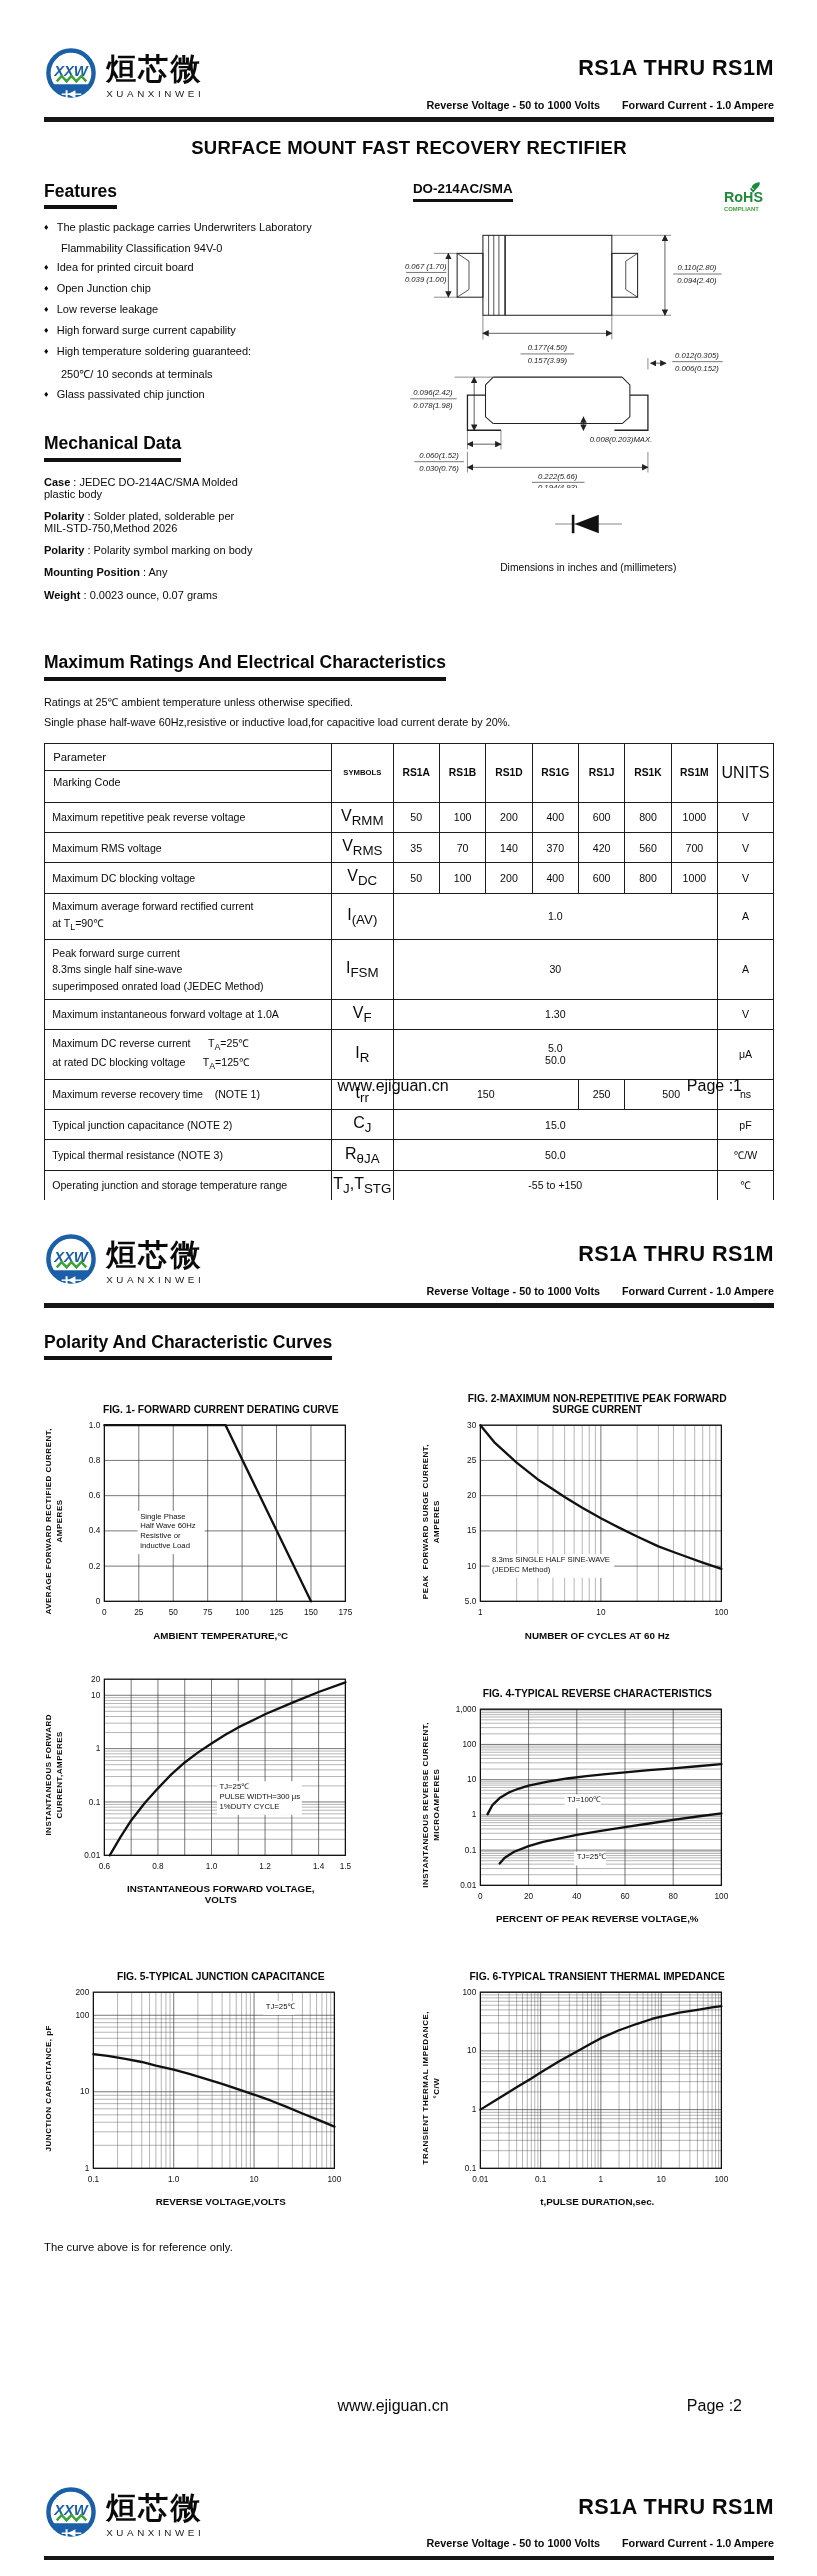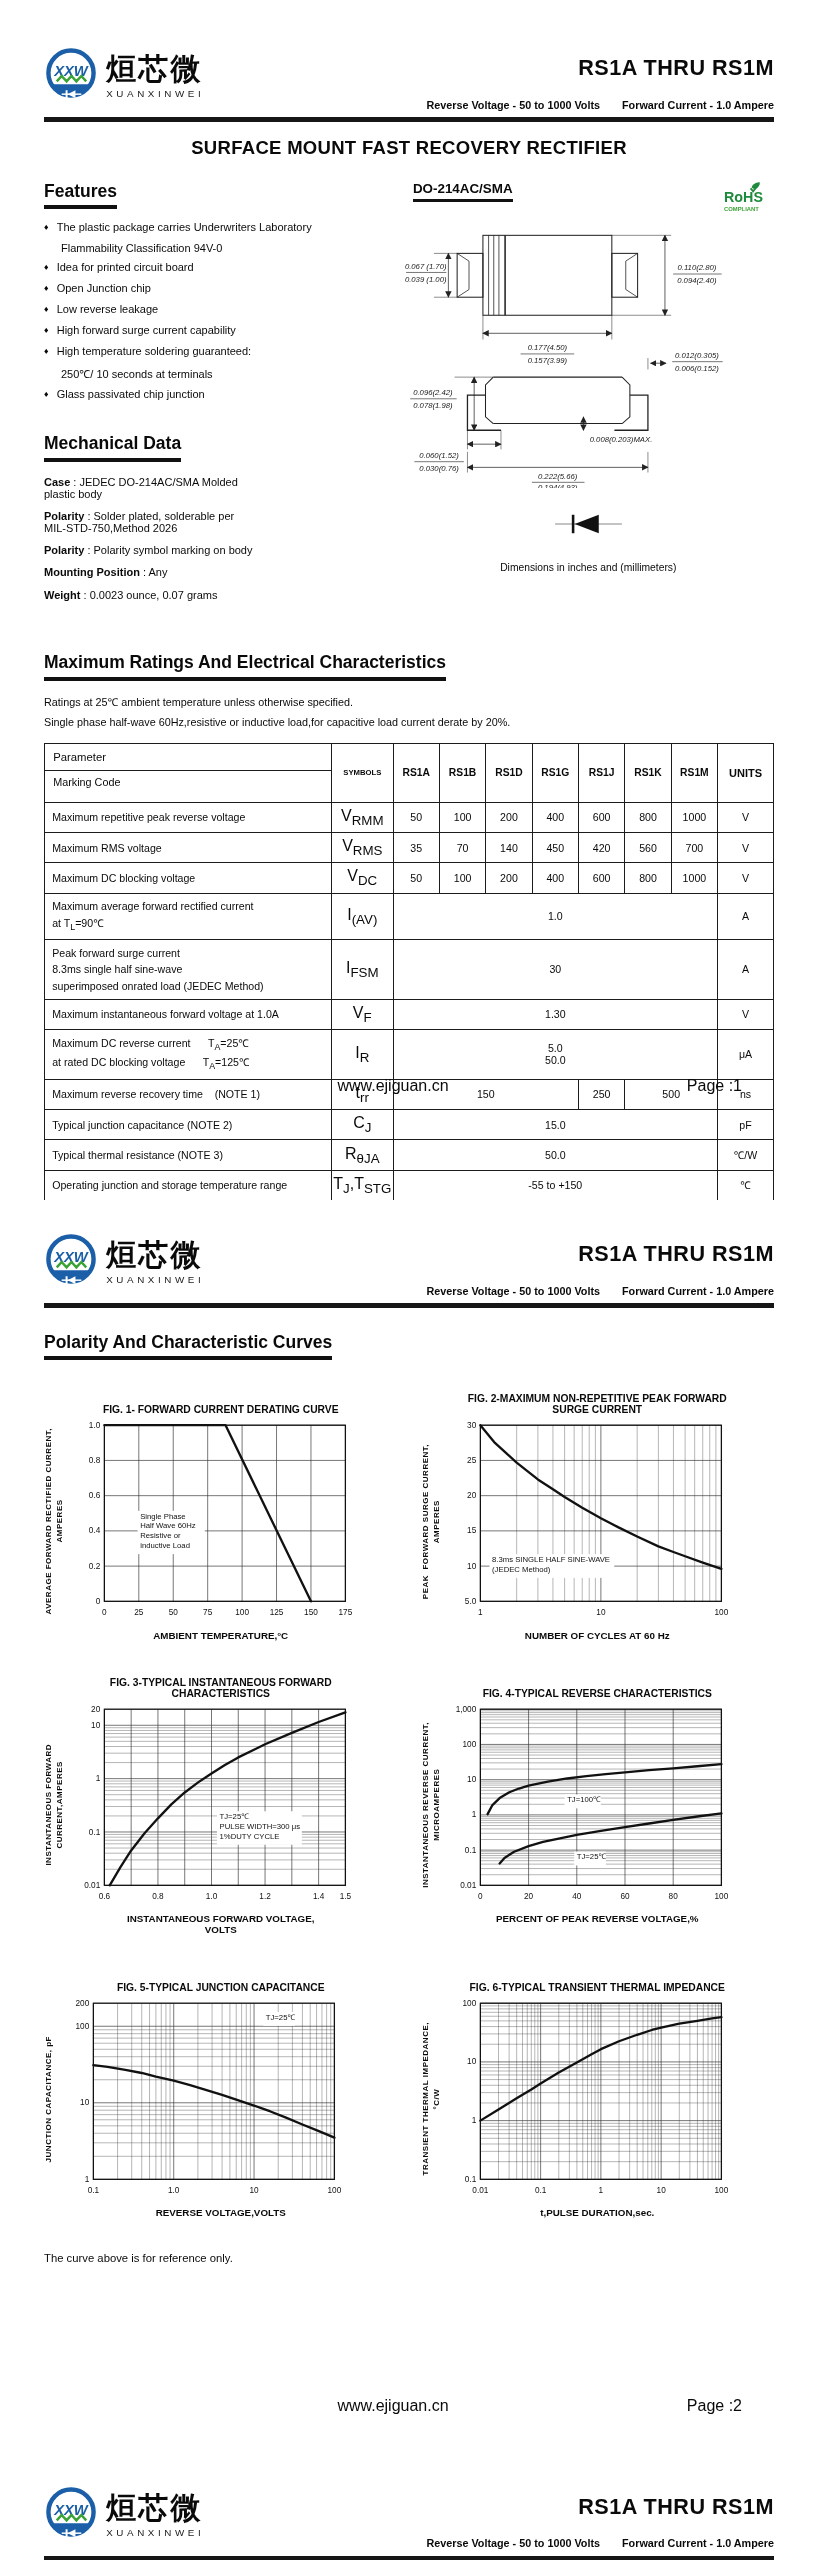--- a/index.html
+++ b/index.html
@@ -49,21 +49,21 @@
 
   .ratings-block{margin-top:41px;}
   .intro{font-size:10.8px;margin-top:13.4px;}
   .intro + .intro{margin-top:7.2px;}
   table.ratings{border-collapse:collapse;width:100%;margin-top:14.4px;}
   table.ratings th,table.ratings td{border:1px solid #1c1c1c;font-weight:normal;}
   table.ratings{border:1.5px solid #1c1c1c;}
   th.param-h{font-size:11.3px;text-align:left;padding:7.2px 0 7.2px 8.2px;}
   table.ratings th.dev{font-size:10.3px;font-weight:bold;width:6.3%;}
   table.ratings th.sym-h{font-size:7.7px;font-weight:bold;width:6.8%;}
-  table.ratings th.units-h{font-size:11px;font-weight:bold;width:7.6%;}
+  table.ratings th.units-h{font-size:16px;font-weight:normal;width:7.6%;}
   td.param{font-size:10.6px;text-align:left;padding:4.6px 5.2px 4.6px 7.2px;white-space:pre-wrap;line-height:1.55;}
   td.val,td.sym,td.unit{text-align:center;font-size:10.6px;padding:4.1px 1px;}
   td.sym{font-size:16px;}
   .notes{margin-top:12.4px;font-size:10.8px;line-height:1.8;}
 
   
   .footer{position:absolute;left:44px;right:48px;display:flex;align-items:flex-end;font-size:16px;}
   .footer .site{flex:1;text-align:center;}
   .footer .pg{width:103px;text-align:right;padding-right:28px;}
   #page1 .footer{top:1077px;}
@@ -305,21 +305,21 @@
             <td class="val" colspan="1">800</td>
             <td class="val" colspan="1">1000</td>
             <td class="unit">V</td>
           </tr>
           <tr>
             <td class="param">Maximum RMS voltage</td>
             <td class="sym">V<sub>RMS</sub></td>
             <td class="val" colspan="1">35</td>
             <td class="val" colspan="1">70</td>
             <td class="val" colspan="1">140</td>
-            <td class="val" colspan="1">450</td>
+            <td class="val" colspan="1">370</td>
             <td class="val" colspan="1">420</td>
             <td class="val" colspan="1">560</td>
             <td class="val" colspan="1">700</td>
             <td class="unit">V</td>
           </tr>
           <tr>
             <td class="param">Maximum DC blocking voltage</td>
             <td class="sym">V<sub>DC</sub></td>
             <td class="val" colspan="1">50</td>
             <td class="val" colspan="1">100</td>
@@ -511,22 +511,20 @@
             <text x="64" y="87.39999999999998" text-anchor="end" font-size="16" fill="#111">25</text>
             <text x="64" y="19" text-anchor="end" font-size="16" fill="#111">30</text>
             <polyline points="72.0,14.0 98.7,46.8 125.9,71.5 142.4,86.5 183.6,119.3 212.9,138.5 235.6,153.5 269.8,174.1 306.0,194.6 340.2,212.4 376.4,230.1 417.6,249.3 446.9,260.2 469.6,268.4 503.8,280.8 540.0,293.1" fill="none" stroke="#111" stroke-width="4.5" stroke-linejoin="round" stroke-linecap="round"></polyline>
             <rect x="89.6769430438852" y="264.392" width="242.2" height="46" fill="#fff"></rect>
             <text x="94.6769430438852" y="279.392" font-size="15" fill="#111"><tspan x="94.6769430438852" dy="0">8.3ms SINGLE HALF SINE-WAVE</tspan><tspan x="94.6769430438852" dy="19">(JEDEC Method)</tspan></text>
           </svg>
         </div>
         <div class="fig-xlabel">NUMBER OF CYCLES AT 60 Hz</div>
       </div>
       <div>
-        <div class="fig-title">FIG. 3-TYPICAL INSTANTANEOUS FORWARD
-CHARACTERISTICS</div>
         <div class="fig-body">
           <div class="fig-ylabel">INSTANTANEOUS FORWARD
 CURRENT,AMPERES</div>
           <svg width="289" height="206" viewBox="0 0 560 400">
             <line x1="72" y1="14" x2="72" y2="356" stroke="#333" stroke-width="1.3"></line>
             <line x1="123.99999999999999" y1="14" x2="123.99999999999999" y2="356" stroke="#333" stroke-width="1.3"></line>
             <line x1="176.00000000000003" y1="14" x2="176.00000000000003" y2="356" stroke="#333" stroke-width="1.3"></line>
             <line x1="228.00000000000003" y1="14" x2="228.00000000000003" y2="356" stroke="#333" stroke-width="1.3"></line>
             <line x1="280" y1="14" x2="280" y2="356" stroke="#333" stroke-width="1.3"></line>
             <line x1="332.00000000000006" y1="14" x2="332.00000000000006" y2="356" stroke="#333" stroke-width="1.3"></line>

